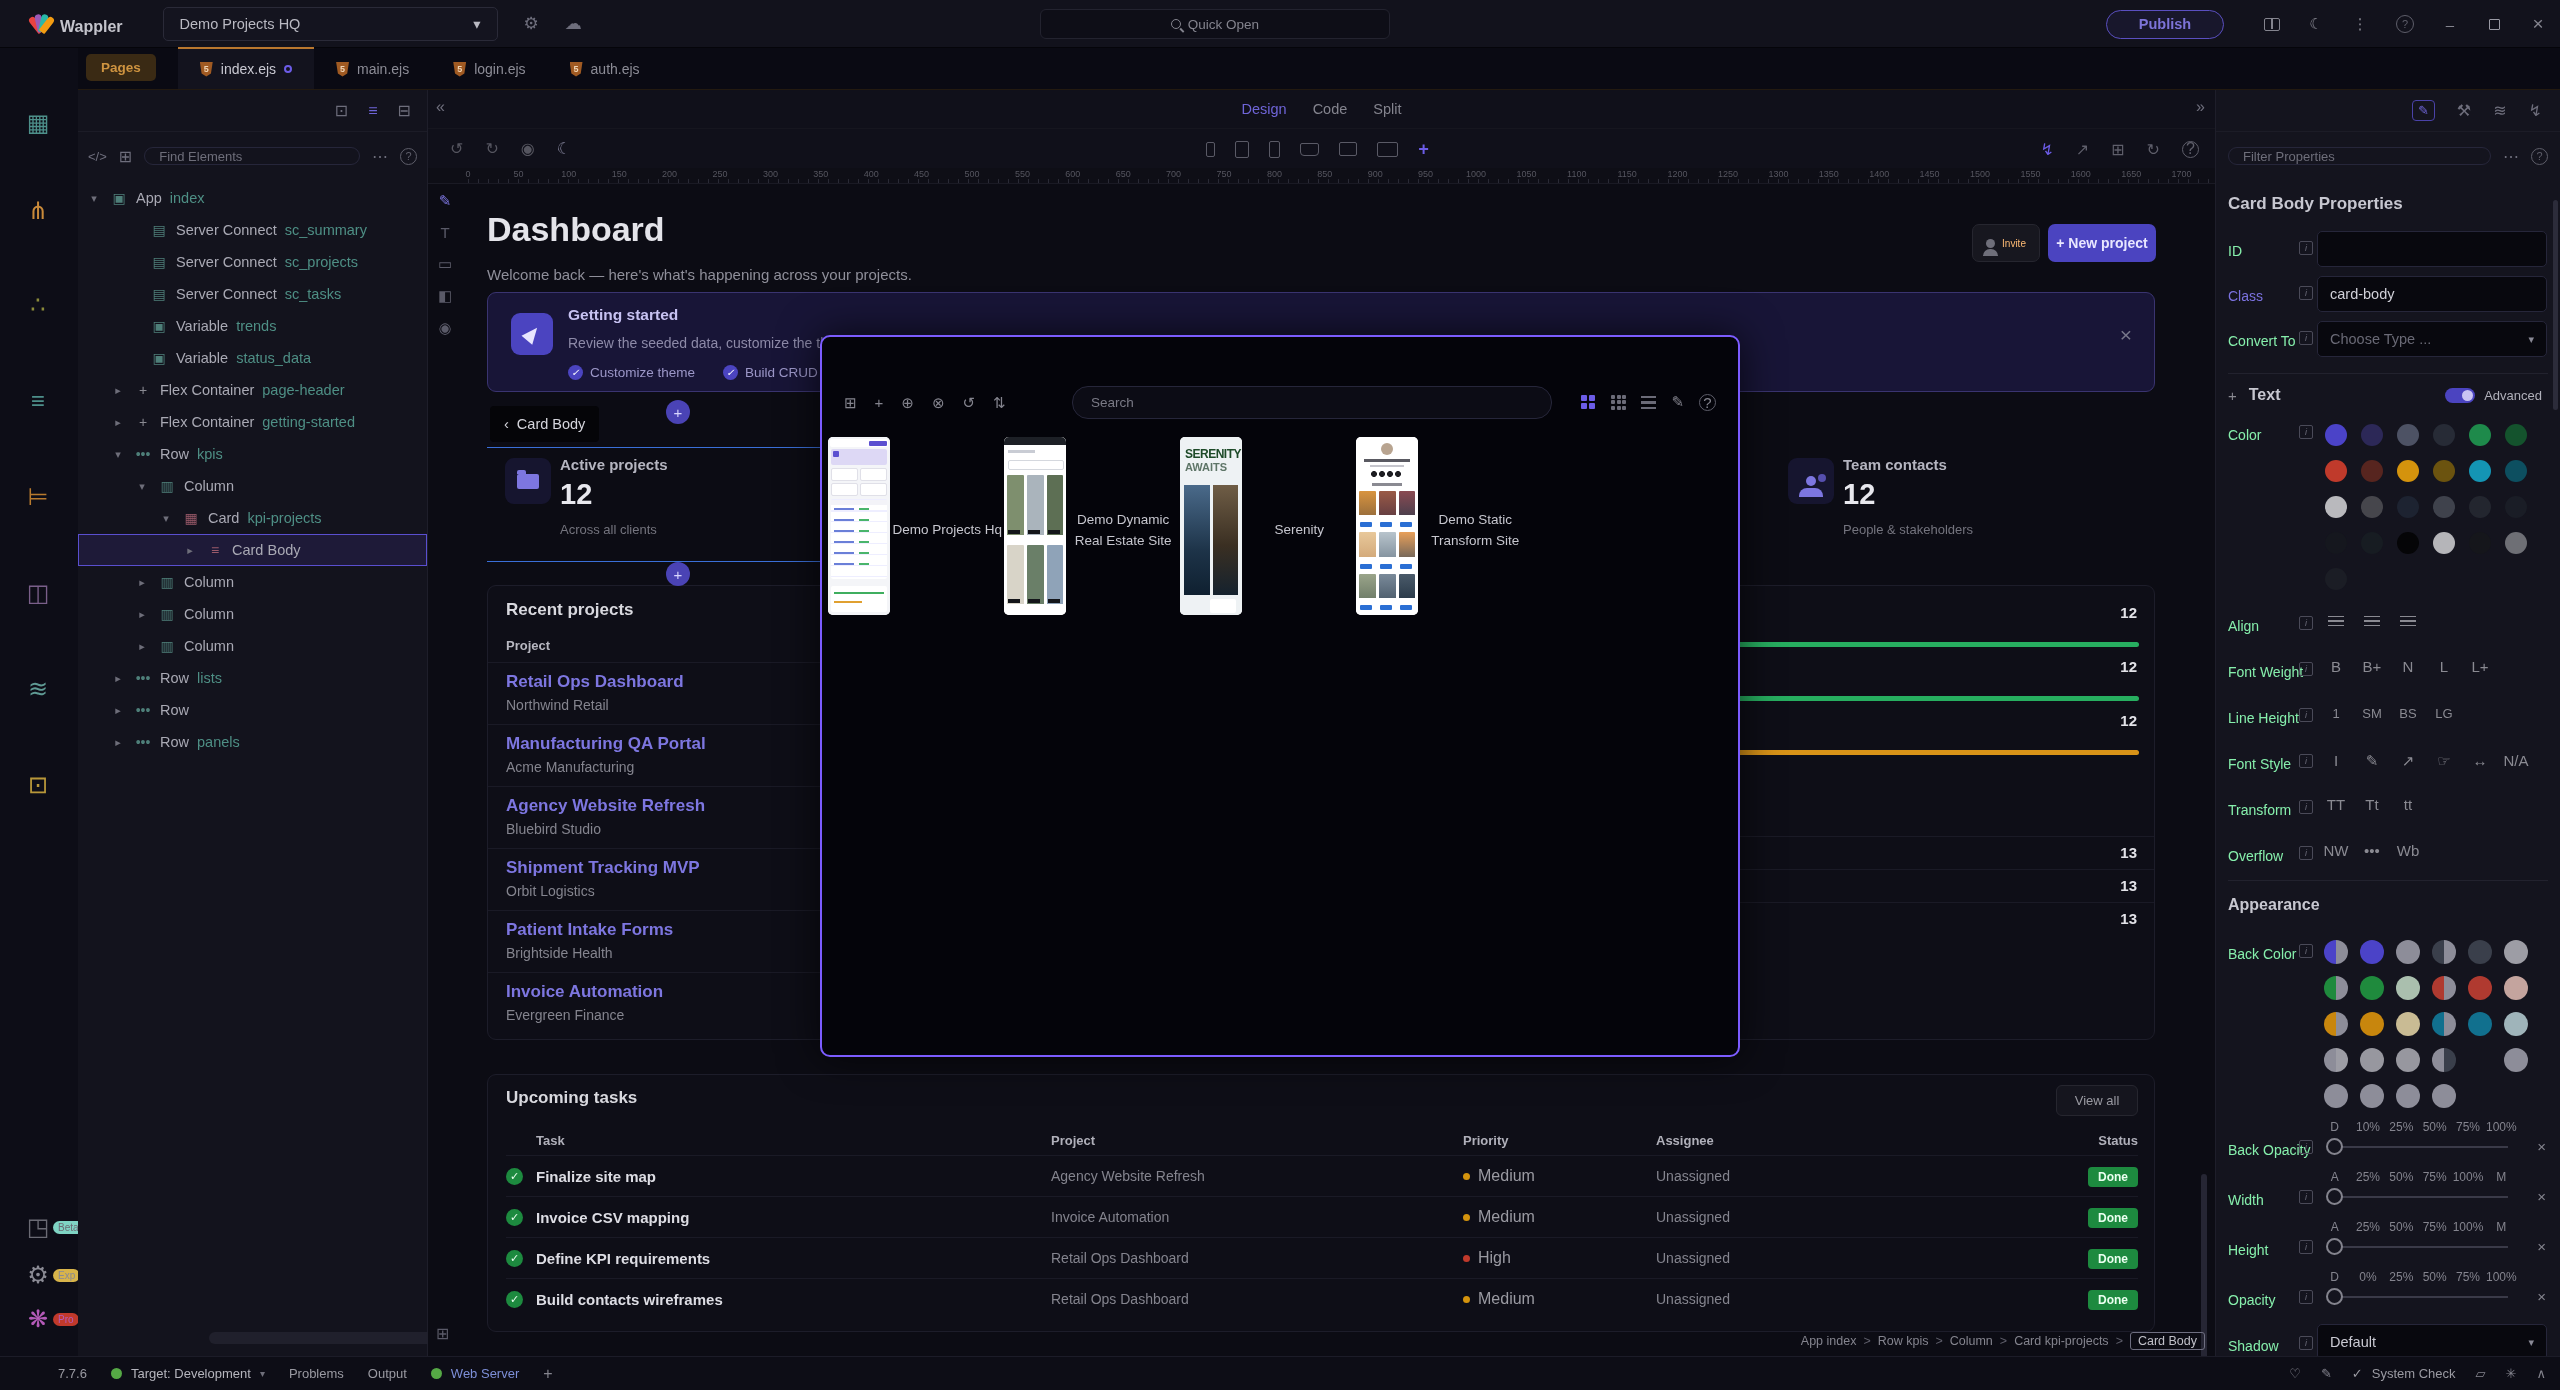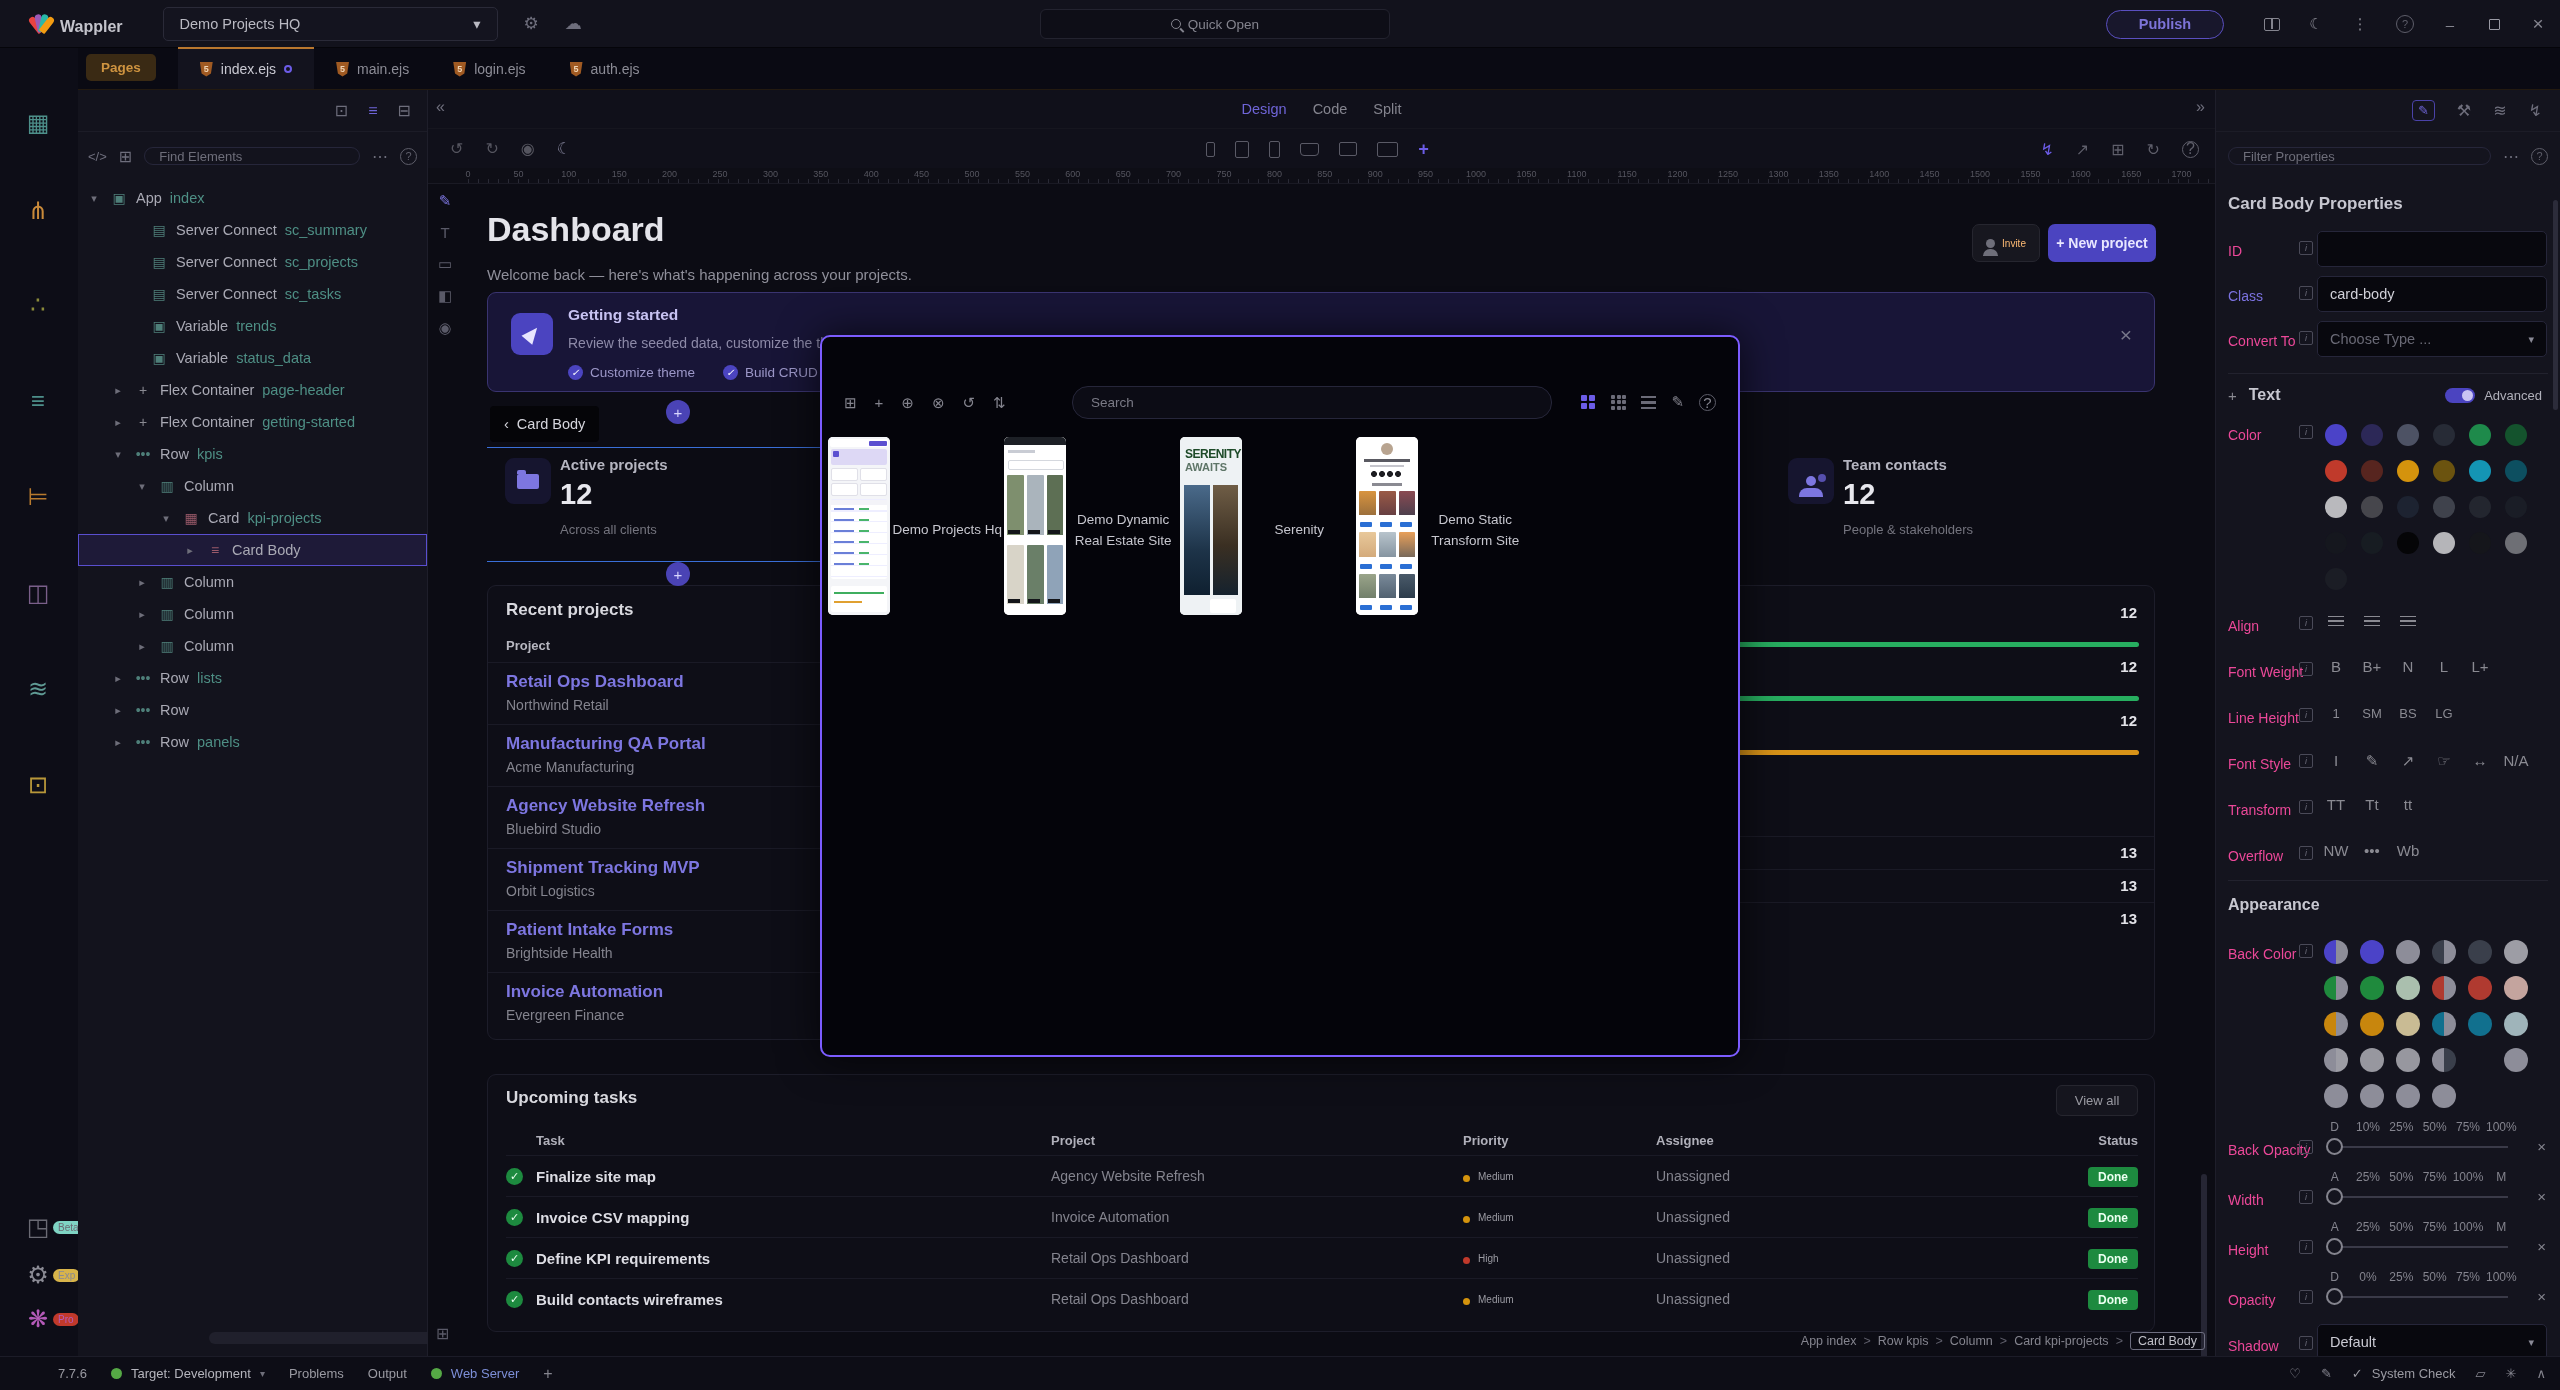--- a/index.html
+++ b/index.html
@@ -129,21 +129,21 @@
   .count-val { position:absolute; right:17px; top:7px; font-size:15px; font-weight:bold; color:#e2e2e8; }
 
   .tasks-hd { position:absolute; left:18px; top:13px; font-size:17px; font-weight:bold; color:#d8d8de; }
   .viewall-btn { position:absolute; right:16px; top:10px; width:82px; height:31px; border:1px solid #26262f; background:#15151e; border-radius:6px; color:#9a9aa2; font-size:13px; display:flex; align-items:center; justify-content:center; }
   .tasks-grid { position:absolute; left:18px; top:50px; right:16px; }
   .trow { display:grid; grid-template-columns:30px 515px 412px 193px 382px 1fr; align-items:center; height:41px; border-top:1px solid #1a1a26; }
   .trow.hd { height:30px; border-top:none; font-size:13px; font-weight:bold; color:#b0b0ba; }
   .trow .ck2 { width:17px; height:17px; border-radius:50%; background:#1d8a3f; color:#eafff0; font-size:11px; display:flex; align-items:center; justify-content:center; }
   .trow .tname { font-size:15px; font-weight:bold; color:#dddde4; }
   .trow .tproj { font-size:14px; color:#84848e; }
-  .trow .tprio { font-size:10px; color:#9a9aa2; display:flex; align-items:flex-end; gap:8px; }
+  .trow .tprio { font-size:16px; color:#9a9aa2; display:flex; align-items:center; gap:8px; }
   .trow .pdot { width:7px; height:7px; border-radius:50%; }
   .trow .tass { font-size:14px; color:#84848e; }
   .trow .tstat { justify-self:end; }
   .done-badge { background:#1d8a3f; color:#eafff0; font-size:12px; font-weight:bold; padding:3px 10px; border-radius:4px; }
 
   .canv-vscroll { position:absolute; right:8px; top:990px; width:6px; height:250px; background:#262634; border-radius:3px; }
   .crumbs { position:absolute; right:10px; bottom:6px; display:flex; align-items:center; gap:7px; font-size:12.5px; color:#84848e; }
   .crumb-cur { border:1px solid #6e6e80; border-radius:3px; padding:1px 7px; color:#c0c0c8; }
 
   
@@ -221,21 +221,21 @@
   .p-grid b:nth-child(7){ background:linear-gradient(#9aa48a,#5a6a58);} .p-grid b:nth-child(8){ background:linear-gradient(#7a8a9a,#3a4a58);}
   .p-grid b:nth-child(9){ background:linear-gradient(#4a5a6a,#1a2a38);}
 
   
   .props { position:absolute; left:2215px; top:90px; width:345px; height:1266px; background:#14141e; border-left:1px solid #1e1e2a; }
   .props-hd { position:absolute; top:0; left:0; width:100%; height:42px; border-bottom:1px solid #1c1c27; display:flex; align-items:center; justify-content:flex-end; gap:22px; padding-right:18px; }
   .props-hd span { font-size:16px; color:#6e6e7c; }
   .props-hd .accent { color:#6f65d8; }
   .props-filter { position:absolute; top:42px; left:0; width:100%; height:48px; display:flex; align-items:center; gap:12px; padding:0 12px; }
   .props-title { position:absolute; left:12px; top:104px; font-size:17px; font-weight:bold; color:#c7c7d0; }
-  .prow-label { position:absolute; left:12px; font-size:14px; color:#ec4899; }
+  .prow-label { position:absolute; left:12px; font-size:14px; color:#86efac; }
   .prow-label.accent { color:#7b72e0; }
   .info-box { position:absolute; left:83px; width:14px; height:14px; border:1px solid #4a4a58; border-radius:2px; color:#6a6a78; font-size:9px; display:flex; align-items:center; justify-content:center; font-style:italic; }
   .pinput { position:absolute; left:101px; width:230px; height:36px; background:#08080e; border:1px solid #26263a; border-radius:5px; color:#d0d0d8; font-size:14.5px; display:flex; align-items:center; padding:0 12px; }
   .pselect { position:absolute; left:101px; width:230px; height:36px; background:#08080e; border:1px solid #26263a; border-radius:5px; color:#6a6a76; font-size:14.5px; display:flex; align-items:center; justify-content:space-between; padding:0 12px; }
   .pselect .chv { color:#8a8a96; font-size:11px; }
   .phr { position:absolute; left:12px; right:12px; height:0; border-top:1px solid #22222e; }
   .sec-hd { position:absolute; display:flex; align-items:center; gap:12px; left:12px; }
   .sec-hd .mv { color:#8a8a92; font-size:15px; }
   .sec-hd .t { font-size:16px; font-weight:bold; color:#c7c7d0; }
   .adv { position:absolute; right:18px; display:flex; align-items:center; gap:9px; }

